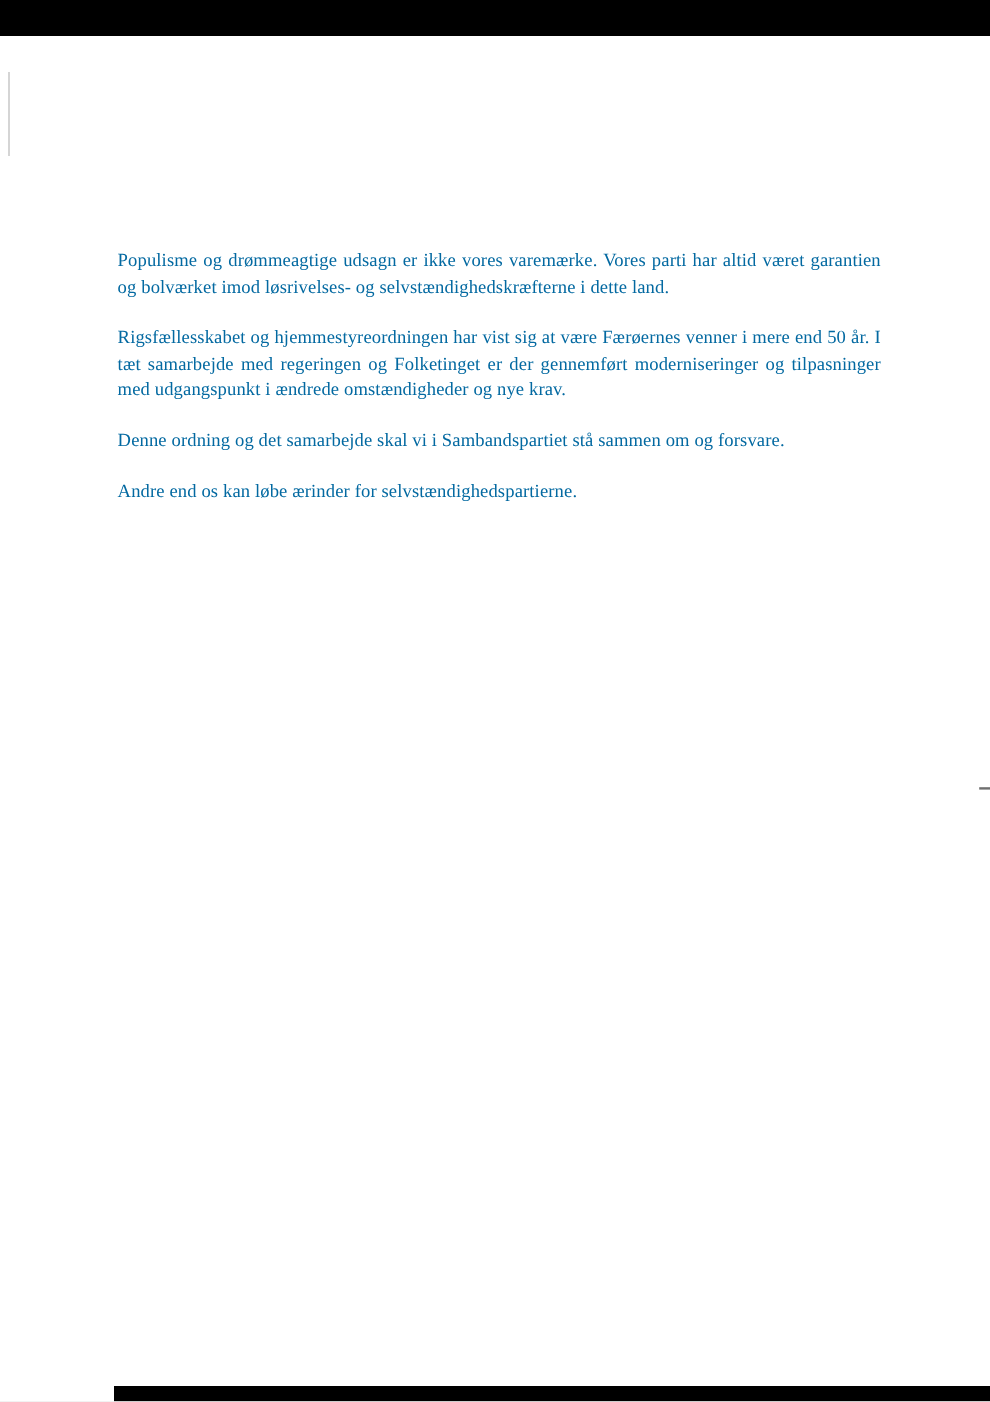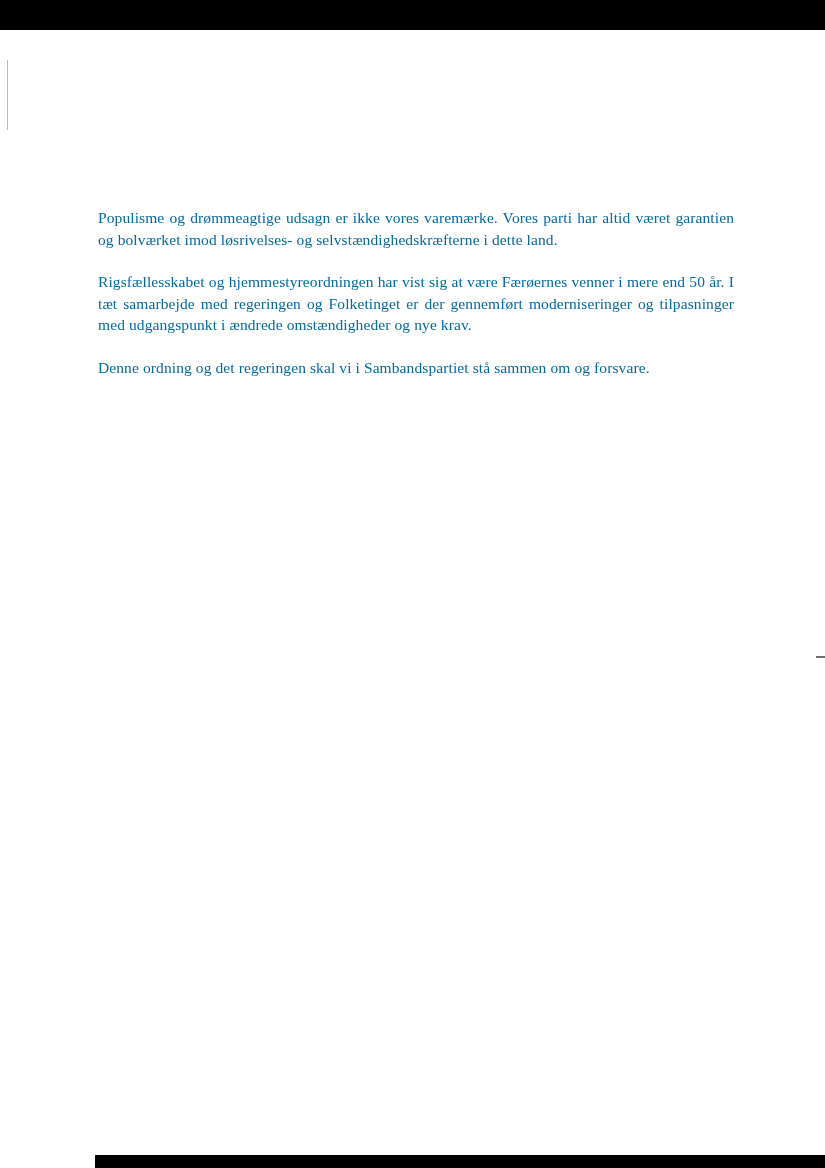--- a/index.html
+++ b/index.html
@@ -70,18 +70,19 @@
 
 <div class="page">
 
   <div class="scan-bar-top"></div>
   <div class="scan-mark-left"></div>
   <div class="scan-mark-right"></div>
 
   <div class="content">
     <p>Populisme og drømmeagtige udsagn er ikke vores varemærke. Vores parti har altid været garantien og bolværket imod løsrivelses- og selvstændighedskræfterne i dette land.</p>
     <p>Rigsfællesskabet og hjemmestyreordningen har vist sig at være Færøernes venner i mere end 50 år. I tæt samarbejde med regeringen og Folketinget er der gennemført moderniseringer og tilpasninger med udgangspunkt i ændrede omstændigheder og nye krav.</p>
-    <p>Denne ordning og det regeringen skal vi i Sambandspartiet stå sammen om og forsvare.</p>
+    <p>Denne ordning og det samarbejde skal vi i Sambandspartiet stå sammen om og forsvare.</p>
+    <p>Andre end os kan løbe ærinder for selvstændighedspartierne.</p>
   </div>
 
   <div class="scan-bar-bottom"></div>
 
 </div>
 
 </body></html>

